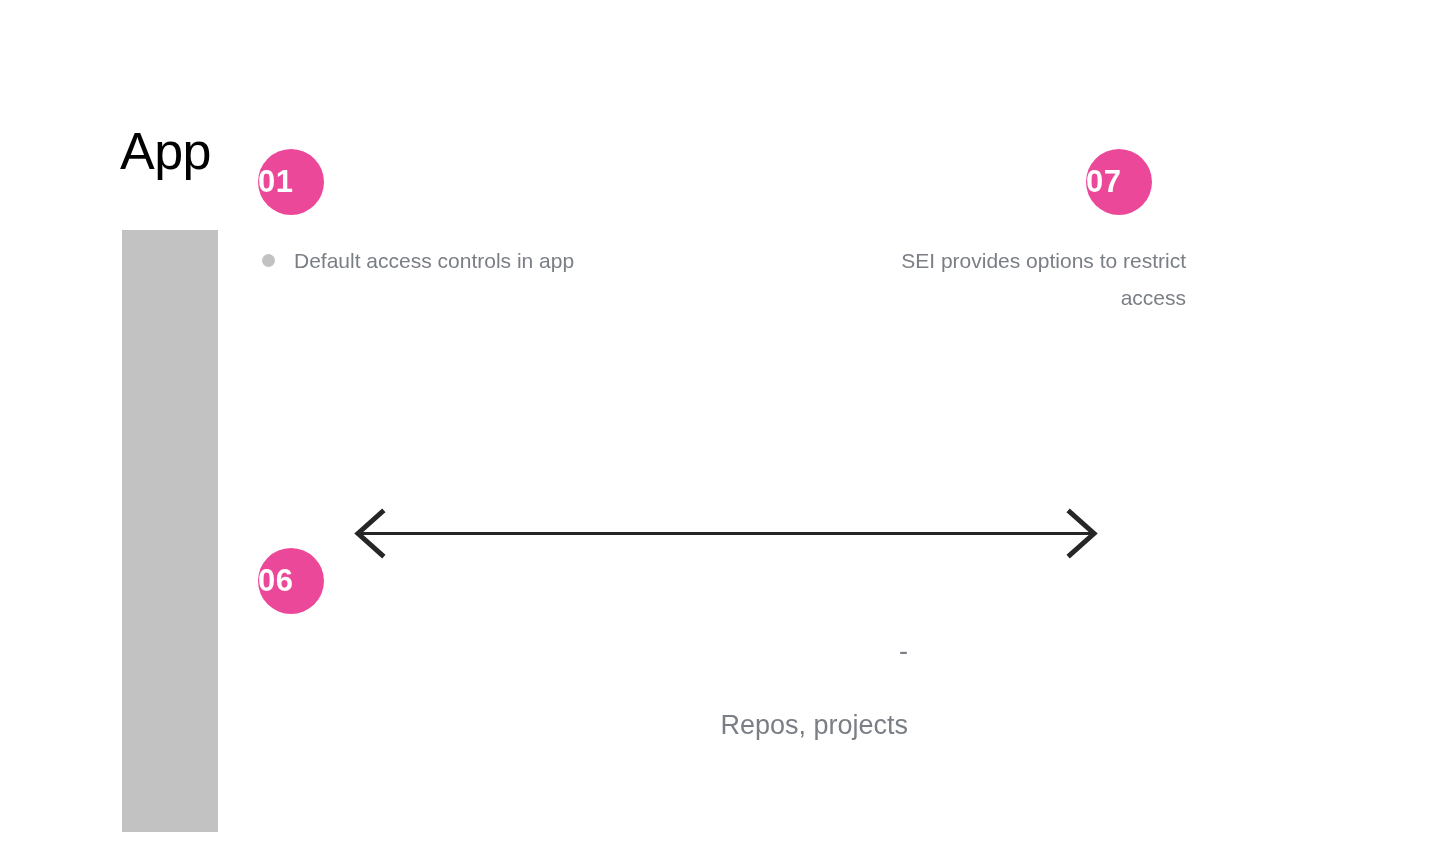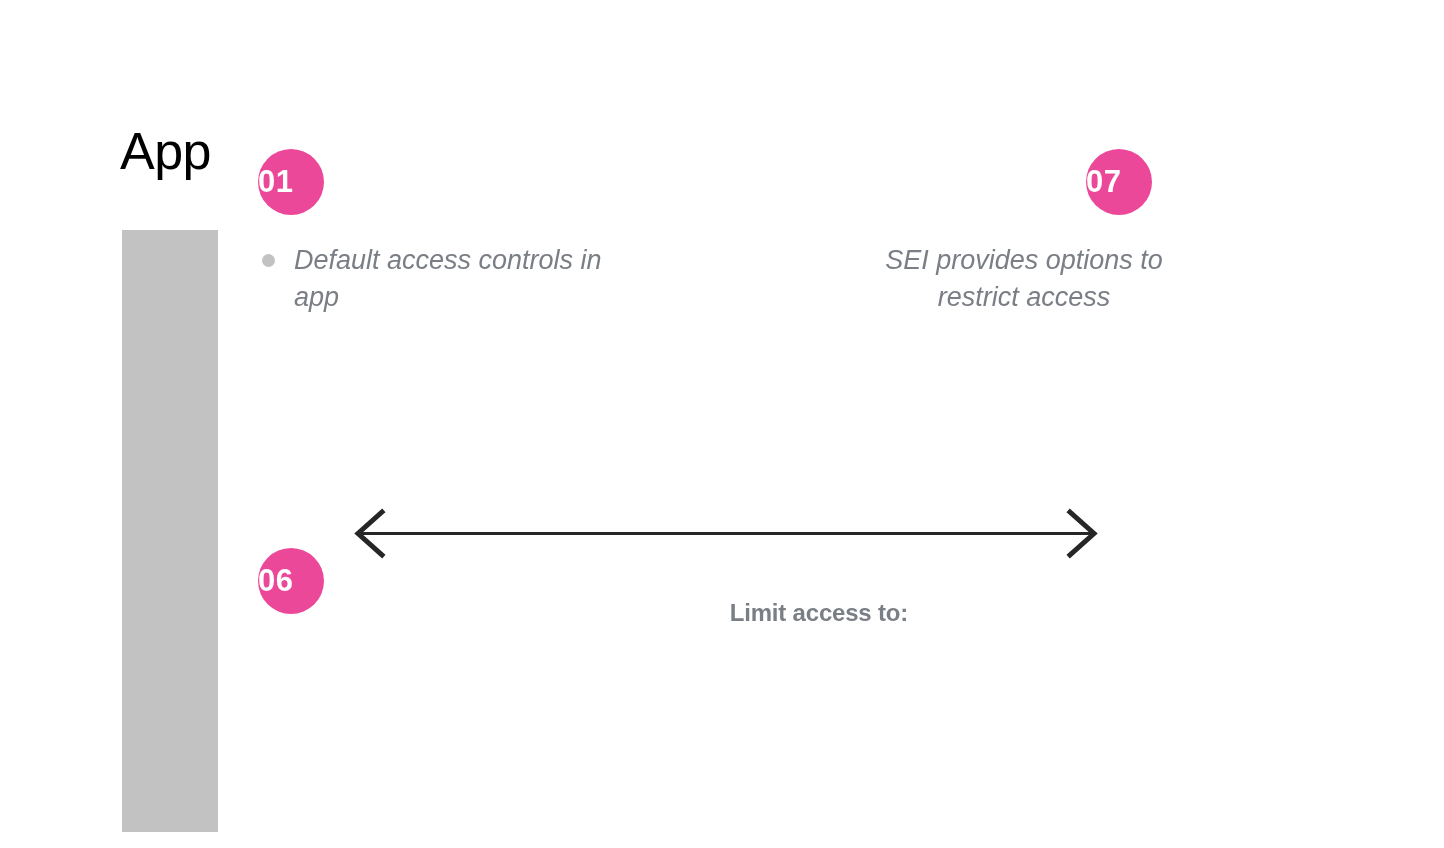--- a/index.html
+++ b/index.html
@@ -72,25 +72,24 @@
     text-align: left;
     letter-spacing: 0.5px;
   }
   .badge-01 { left: 258px;  top: 149px; }
   .badge-02 { left: 258px;  top: 548px; }
   .badge-03 { left: 1086px; top: 149px; }
 
   
   .step {
     position: absolute;
-    font-size: 27px;
+    font-size: 21px;
     line-height: 37px;
     color: #7a7e85;
     font-weight: 400;
-    font-style: italic;
   }
   .step .dot {
     position: absolute;
     width: 13px;
     height: 13px;
     border-radius: 50%;
     background: #c2c2c2;
     top: 12px;
   }
   .step-left {
@@ -99,21 +98,21 @@
   }
   .step-left .dot { left: 0; }
   .step-right {
     text-align: right;
     padding-right: 32px;
   }
   .step-right .dot { right: 0; }
 
   .step-01 { left: 262px;  top: 242px;  width: 310px; }
   .step-02 { left: 258px;  top: 638px;  width: 310px; }
-  .step-03 { left: 862px;  top: 242px;  width: 324px; text-align: center; }
+  .step-03 { left: 862px;  top: 242px;  width: 324px; }
 
   
   .arrow {
     position: absolute;
     left: 352px;
     top: 506px;
     width: 748px;
     height: 56px;
   }
 
@@ -190,21 +189,25 @@
 
   <div class="arrow">
     <svg width="748" height="56" viewBox="0 0 748 56" xmlns="http://www.w3.org/2000/svg">
       <line x1="6" y1="27.5" x2="742" y2="27.5" stroke="#262626" stroke-width="3"></line>
       <polyline points="30,6 6,27.5 30,49" fill="none" stroke="#262626" stroke-width="5" stroke-linecap="square" stroke-linejoin="miter"></polyline>
       <polyline points="718,6 742,27.5 718,49" fill="none" stroke="#262626" stroke-width="5" stroke-linecap="square" stroke-linejoin="miter"></polyline>
     </svg>
   </div>
 
   <div class="limit-block">
-    <div class="limit-title">Limit access to:</div>
+    <div class="limit-row">
+      <span class="limit-dash">-</span>
+      <span>		</span>
+      <span>Repos, projects</span>
+    </div>
     <div class="limit-row">
       
       
       
     </div>
 
   </div>
 
 </div>
 

